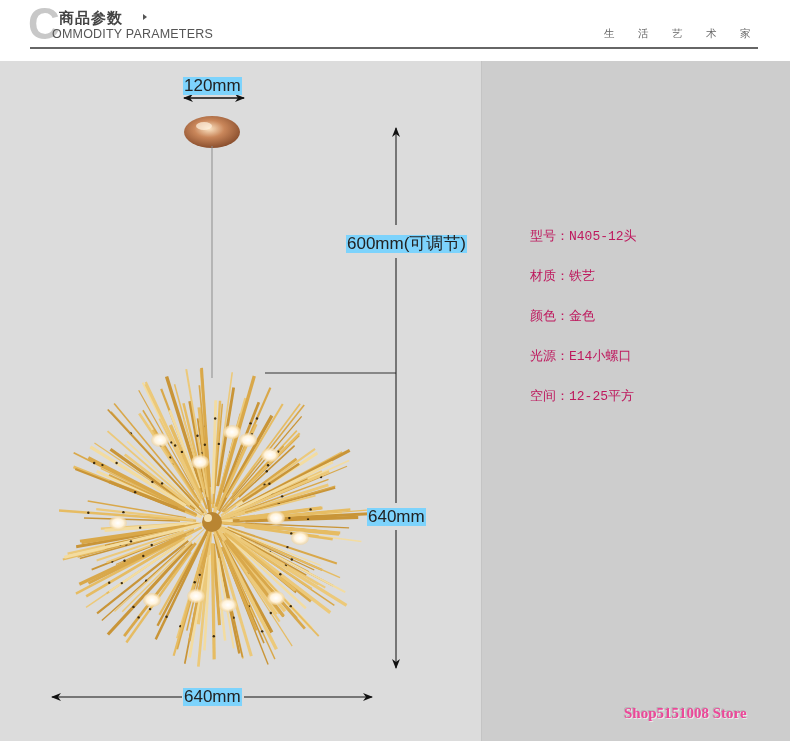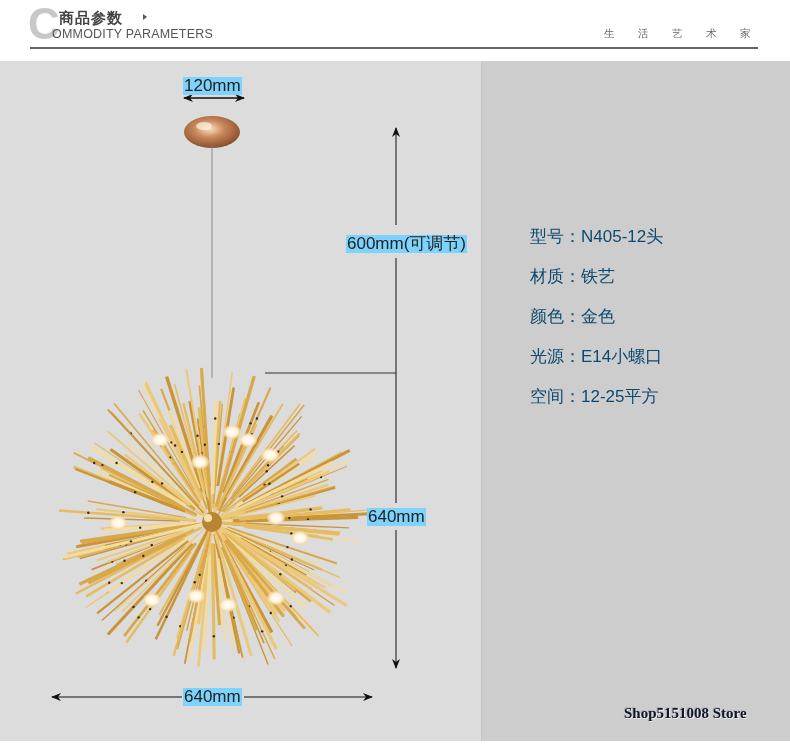--- a/index.html
+++ b/index.html
@@ -12,24 +12,24 @@
   .title-arrow { position:absolute; left:143px; top:14px; width:0; height:0;
                  border-left:4px solid #555; border-top:3px solid transparent; border-bottom:3px solid transparent; }
   .title-en { position:absolute; left:52px; top:27px; font-size:12.5px; color:#555; letter-spacing:0.2px; line-height:14px; }
   .header-rule { position:absolute; left:30px; top:47px; width:728px; height:2px; background:#666; }
   .tagline { position:absolute; top:27px; left:604px; display:flex; gap:0; }
   .tagline span { width:34px; font-size:10.5px; color:#666; font-family:"DejaVu Sans",sans-serif; text-align:left; }
   .left-panel { position:absolute; left:0; top:61px; width:481px; height:680px; background:#dcdcdc; }
   .right-panel { position:absolute; left:481px; top:61px; width:309px; height:680px; background:#cdcdcd;
                  border-left:1px solid #c4c4c4; }
   .specs { position:absolute; left:530px; top:226px; }
-  .spec-row { height:40px; font-size:17px; color:#0c4a6e; line-height:22px; white-space:nowrap; font-family:Liberation Sans, sans-serif; }
+  .spec-row { height:40px; font-size:13px; color:#be185d; line-height:22px; white-space:nowrap; font-family:Liberation Mono, monospace; }
   .spec-row .k::after { content:"："; }
   .watermark { position:absolute; left:624px; top:705px; font-family:"Liberation Serif",serif; font-weight:bold;
-               font-size:15px; color:#0f172a; text-shadow:1px 1px 0 #eaeaea, -1px -1px 0 #b5b5b5; }
+               font-size:15px; color:#ec4899; text-shadow:1px 1px 0 #eaeaea, -1px -1px 0 #b5b5b5; }
   .dim-label { position:absolute; font-size:17px; color:#222; background:#7dd3fc; line-height:18px; padding:0 1px; white-space:nowrap; }
   svg.art { position:absolute; left:0; top:0; }
 </style>
 </head>
 <body>
 
 <div class="header">
   <div class="big-c">C</div>
   <div class="title-cn">商品参数</div>
   <div class="title-arrow"></div>

